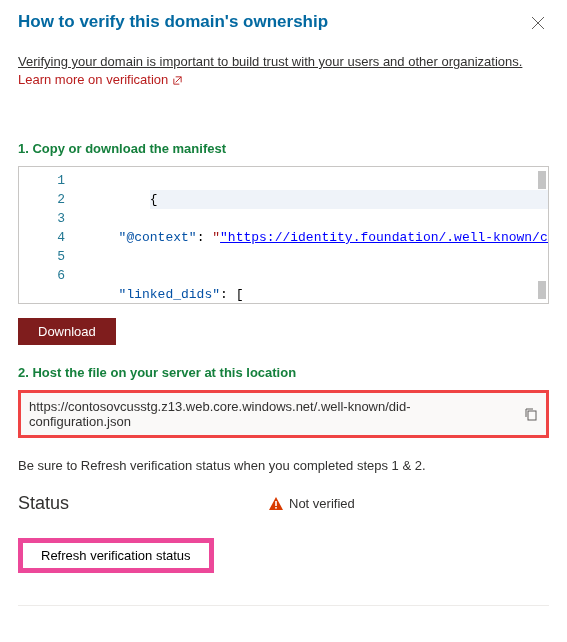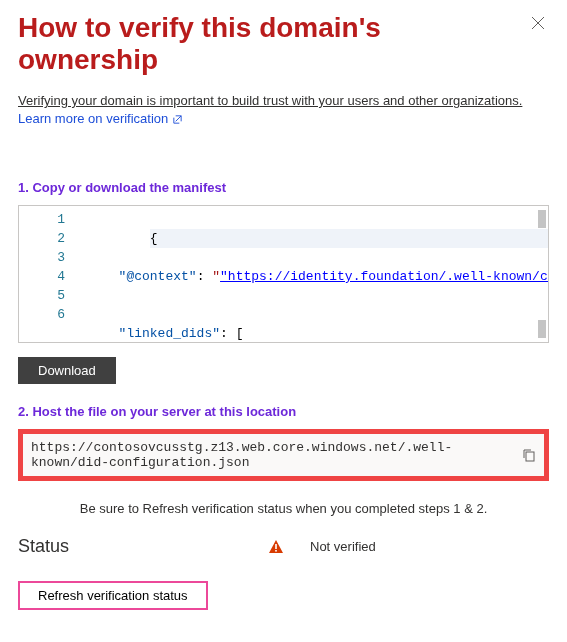--- a/index.html
+++ b/index.html
@@ -11,54 +11,54 @@
   width: 567px;
   padding: 0;
 }
 .header {
   display: flex;
   justify-content: space-between;
   align-items: flex-start;
   padding: 12px 18px 0 18px;
 }
 .header h1 {
-  font-size: 28px;
+  font-size: 17px;
   font-weight: 600;
-  color: #b91c1c;
+  color: #0369a1;
 }
 .close-btn {
   font-size: 16px;
   color: #605e5c;
   cursor: pointer;
   padding: 4px;
   line-height: 1;
 }
 .intro {
   padding: 16px 18px 4px 18px;
   font-size: 13px;
   color: #323130;
   line-height: 1.4;
   text-decoration: underline;
 }
 .learn-link {
-  color: #1d4ed8;
+  color: #b91c1c;
   text-decoration: none;
   display: inline-flex;
   align-items: center;
   gap: 4px;
 }
 .section {
   padding: 0 18px;
   margin-top: 20px;
 }
 .section.first { margin-top: 48px; }
 .section h3 {
   font-size: 13px;
   font-weight: 600;
-  color: #6d28d9;
+  color: #15803d;
   margin-bottom: 10px;
 }
 .code-editor {
   border: 1px solid #c8c6c4;
   display: flex;
   font-family: Consolas, "Courier New", monospace;
   font-size: 13px;
   height: 138px;
   overflow: hidden;
   position: relative;
@@ -89,76 +89,74 @@
 .hl { background: #eff3f9; display: inline-block; width: 100%; }
 .scroll-ind {
   position: absolute;
   right: 2px;
   width: 8px;
   background: #c4c4c4;
 }
 .scroll-top { top: 4px; height: 18px; }
 .scroll-bot { bottom: 4px; height: 18px; }
 .download-btn {
-  background: #404040;
+  background: #7f1d1d;
   color: #fff;
   border: none;
   padding: 6px 20px;
   font-size: 13px;
   margin-top: 14px;
   cursor: pointer;
 }
 .url-field {
-  border: 5px solid #ef4444;
+  border: 3px solid #ef4444;
   background: #faf9f8;
   padding: 6px 52px 6px 8px;
   font-size: 13px;
   color: #323130;
   position: relative;
   width: 100%;
-  font-family: Liberation Mono, monospace;
 }
 .copy-icon {
   position: absolute;
   right: 8px;
   top: 50%;
   transform: translateY(-50%);
   width: 14px;
   height: 14px;
   color: #605e5c;
 }
 .instr {
   font-size: 13px;
   color: #323130;
   margin-bottom: 20px;
-  text-align: center;
 }
 .status-row {
   display: flex;
   align-items: center;
 }
 .status-label {
   width: 250px;
   font-size: 18px;
   color: #323130;
 }
 .status-val {
   display: flex;
   align-items: center;
-  gap: 26px;
+  gap: 5px;
   font-size: 13px;
 }
 .warn-icon {
   width: 16px;
   height: 16px;
   color: #d83b01;
 }
 .refresh-btn {
   background: #fff;
-  border: 2px solid #ec4899;
+  border: 5px solid #ec4899;
   padding: 5px 18px;
   font-size: 13px;
   margin-top: 24px;
   cursor: pointer;
 }
 .hr {
   border: none;
   border-top: 1px solid #edebe9;
   margin: 32px 18px 0 18px;
 }

